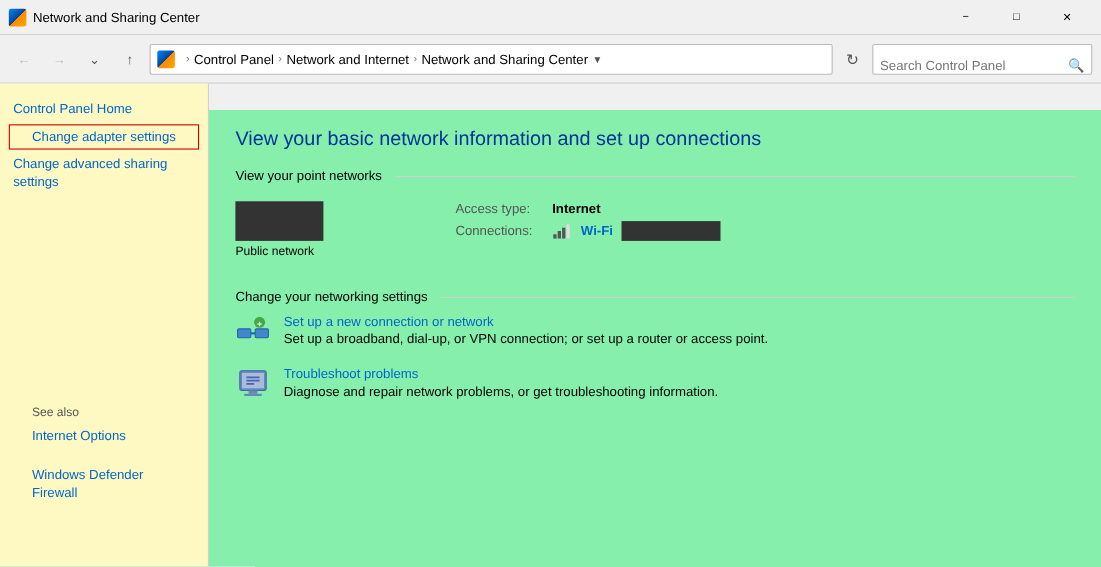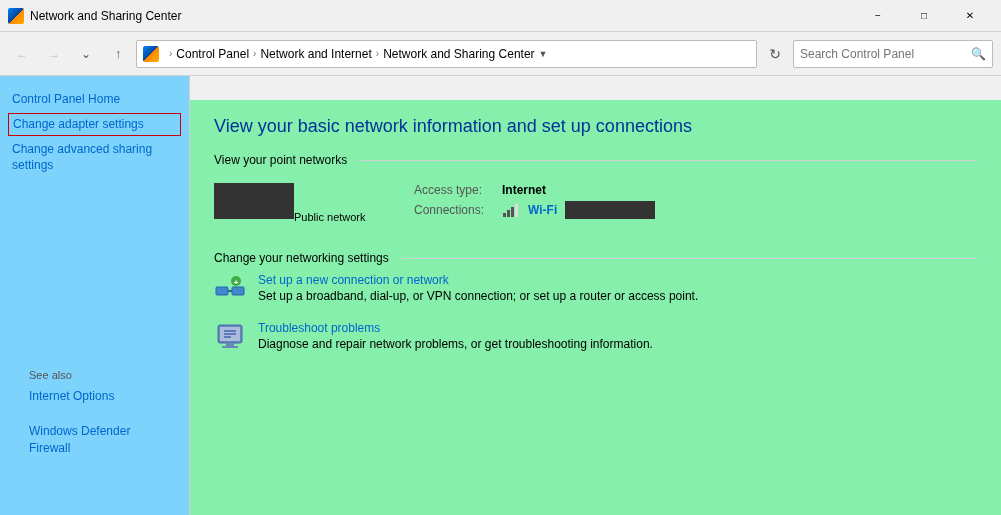--- a/index.html
+++ b/index.html
@@ -60,57 +60,58 @@
     .refresh-btn {
       width: 28px; height: 28px;
       display: flex; align-items: center; justify-content: center;
       cursor: pointer; border-radius: 2px; border: none; background: transparent;
       font-size: 14px; color: #555;
     }
     .search-box {
       width: 200px; height: 28px;
       border: 1px solid #bbb;
       border-radius: 2px;
-      display: flex; align-items: center;
+      display: flex; align-items: flex-end;
       background: #fff;
       padding: 0 6px;
     }
     .search-input {
       flex: 1; border: none; outline: none; font-size: 12px; background: transparent; color: #999;
     }
     .search-icon-btn { font-size: 12px; color: #555; cursor: pointer; }
 
     
     .main-layout {
       display: flex;
       height: calc(515px - 32px - 44px);
     }
 
     
     .sidebar {
       width: 190px;
-      background: #7dd3fc;
+      background: #fef9c3;
       border-right: 1px solid #d0d0d0;
       padding: 12px 0;
       flex-shrink: 0;
     }
     .sidebar-link {
       display: block;
       padding: 3px 12px;
       color: #0066cc;
       text-decoration: none;
       font-size: 12px;
       cursor: pointer;
       line-height: 1.4;
     }
     .sidebar-link.active {
       border: 1.5px solid #cc0000;
       color: #0066cc;
       margin: 2px 8px;
       padding: 2px 4px;
+      text-align: center;
     }
 
     
     .content {
       flex: 1;
       padding: 16px 24px;
       background: #86efac;
       overflow-y: auto;
       margin-top: 24px;
     }
@@ -138,21 +139,22 @@
     }
 
     .network-info-row {
       display: flex;
       align-items: flex-start;
       margin-bottom: 20px;
       padding: 8px 0;
     }
     .network-name-block {
       display: flex;
-      align-items: flex-end;
+      flex-direction: column;
+      align-items: flex-start;
       width: 160px;
     }
     .network-icon-block {
       width: 80px; height: 36px;
       background: #333;
       margin-bottom: 4px;
     }
     .network-label { font-size: 11px; text-align: center; }
     .network-details {
       flex: 1;

